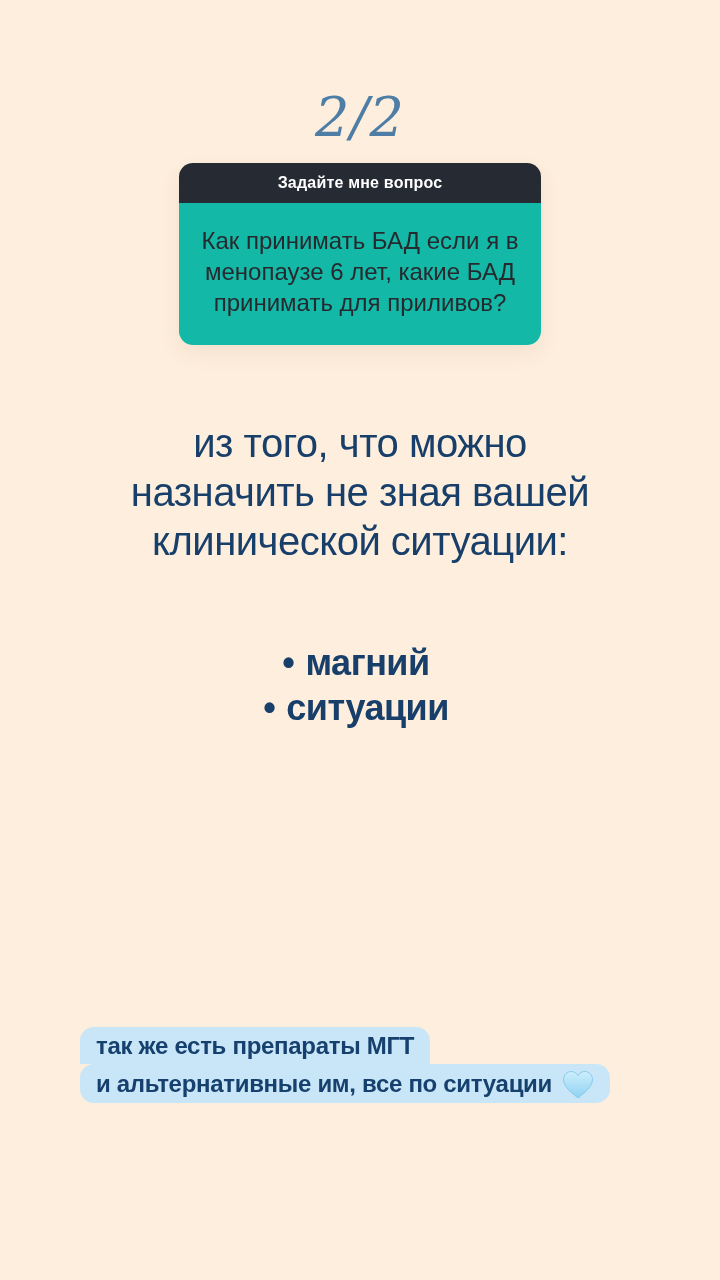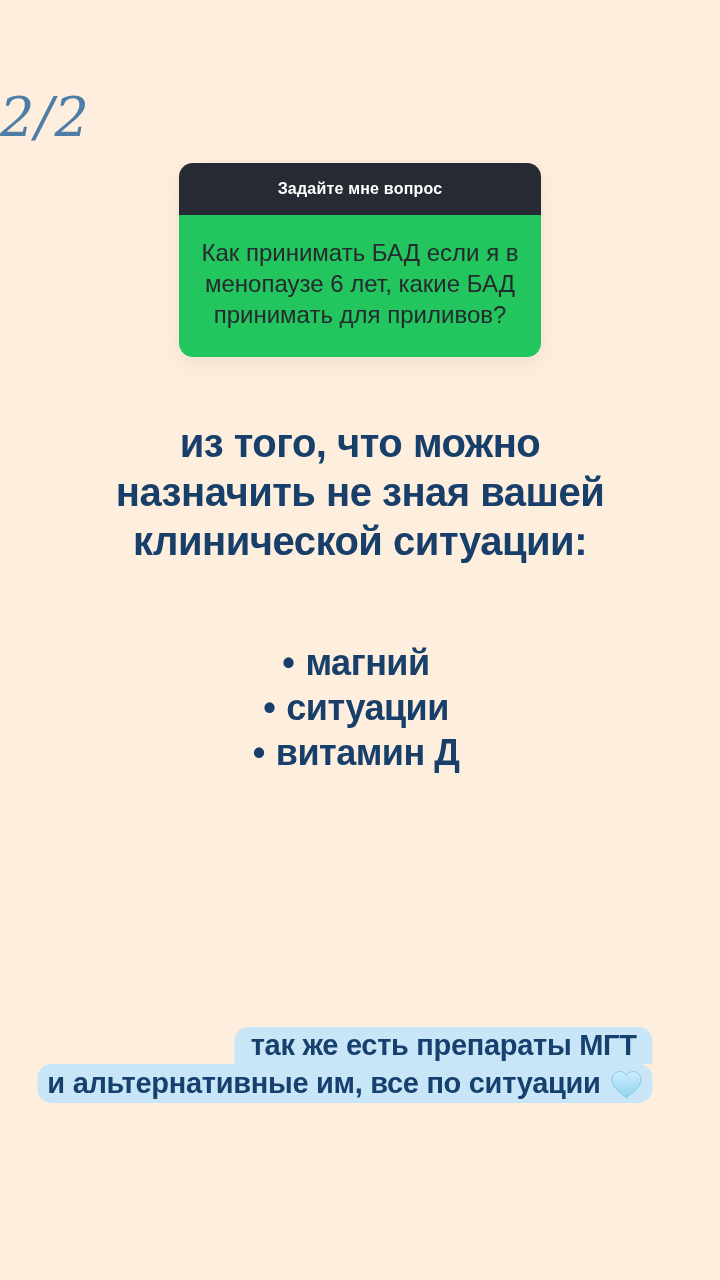--- a/index.html
+++ b/index.html
@@ -14,71 +14,71 @@
   .page {
     position: absolute;
     inset: 0;
   }
   
   .page-indicator {
     position: absolute;
     top: 88px;
     left: 0;
     right: 0;
-    text-align: left;
+    text-align: center;
     font-family: "DejaVu Serif", serif;
     font-style: italic;
     font-weight: 400;
     font-size: 54px;
     line-height: 60px;
     color: #4e7da5;
     letter-spacing: 1px;
   }
   
   .sticker {
     position: absolute;
     left: 179px;
     top: 163px;
     width: 362px;
     border-radius: 14px;
     box-shadow: 0 8px 22px rgba(90, 60, 30, 0.07);
   }
   .sticker-header {
     background: #262b33;
     border-radius: 14px 14px 0 0;
-    height: 52px;
+    height: 40px;
     display: flex;
     align-items: center;
     justify-content: center;
     color: #ffffff;
     font-size: 16px;
     font-weight: 700;
     letter-spacing: 0.2px;
   }
   .sticker-body {
-    background: #22c55e;
+    background: #14b8a6;
     border-radius: 0 0 14px 14px;
     padding: 22px 8px 27px;
     text-align: center;
     font-size: 24px;
     line-height: 31px;
     font-weight: 500;
     color: #26292e;
     white-space: pre-line;
   }
   
   .heading {
     position: absolute;
     top: 419px;
     left: 0;
     right: 0;
     text-align: center;
     font-size: 40px;
     line-height: 49px;
-    font-weight: 700;
+    font-weight: 400;
     letter-spacing: -0.5px;
     color: #173f6a;
     white-space: pre-line;
   }
   
   .bullet-list {
     position: absolute;
     top: 640px;
     left: 0;
     right: 8px;
@@ -93,42 +93,42 @@
     margin-right: 11px;
   }
   
   .footer-note {
     position: absolute;
     top: 1027px;
     left: 50%;
     transform: translateX(-50%) translateX(-15px);
     display: flex;
     flex-direction: column;
-    align-items: flex-end;
+    align-items: flex-start;
     font-weight: 700;
-    font-size: 29px;
+    font-size: 24px;
     letter-spacing: -0.3px;
     color: #16406d;
   }
   .footer-row {
     background: #c9e6f8;
     display: flex;
     align-items: center;
     justify-content: center;
     white-space: nowrap;
   }
   .footer-row-1 {
     border-radius: 14px 14px 0 0;
     height: 37px;
     padding: 0 16px;
   }
   .footer-row-2 {
     border-radius: 14px;
     height: 39px;
-    padding: 0 10px;
+    padding: 0 16px;
   }
   .heart-icon {
     display: inline-flex;
     margin-left: 10px;
     position: relative;
     top: 1px;
   }
 </style>
 </head>
 <body>
@@ -148,23 +148,20 @@
 назначить не зная вашей
 клинической ситуации:</div>
 
   <div class="bullet-list">
     <div class="bullet-item">
       <span class="bullet-dot">•</span><span>магний</span>
     </div>
     <div class="bullet-item">
       <span class="bullet-dot">•</span><span>ситуации</span>
     </div>
-    <div class="bullet-item">
-      <span class="bullet-dot">•</span><span>витамин Д</span>
-    </div>
   </div>
 
   <div class="footer-note">
     <div class="footer-row footer-row-1">
       <span>так же есть препараты МГТ</span>
     </div>
     <div class="footer-row footer-row-2">
       <span>и альтернативные им, все по ситуации</span>
       <span class="heart-icon">
         <svg width="32" height="30" viewBox="0 0 32 30">

